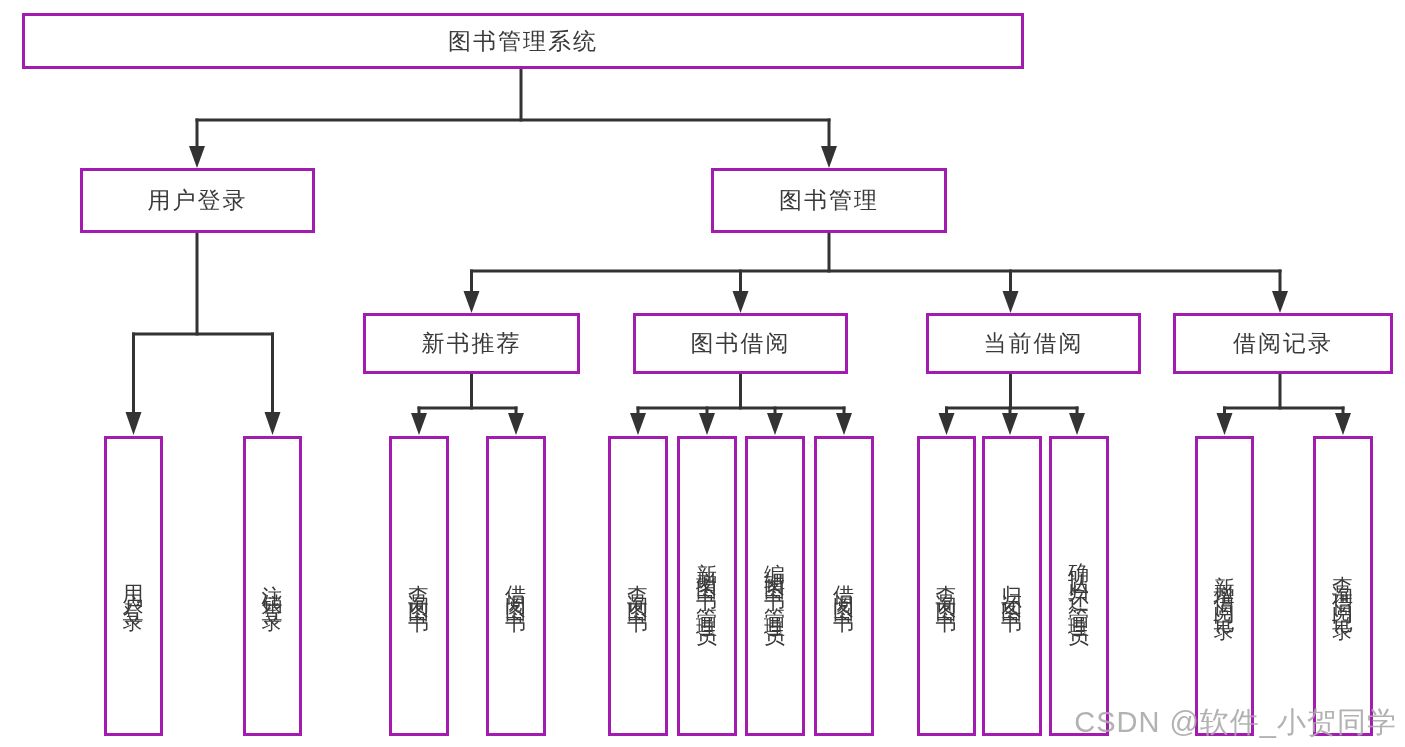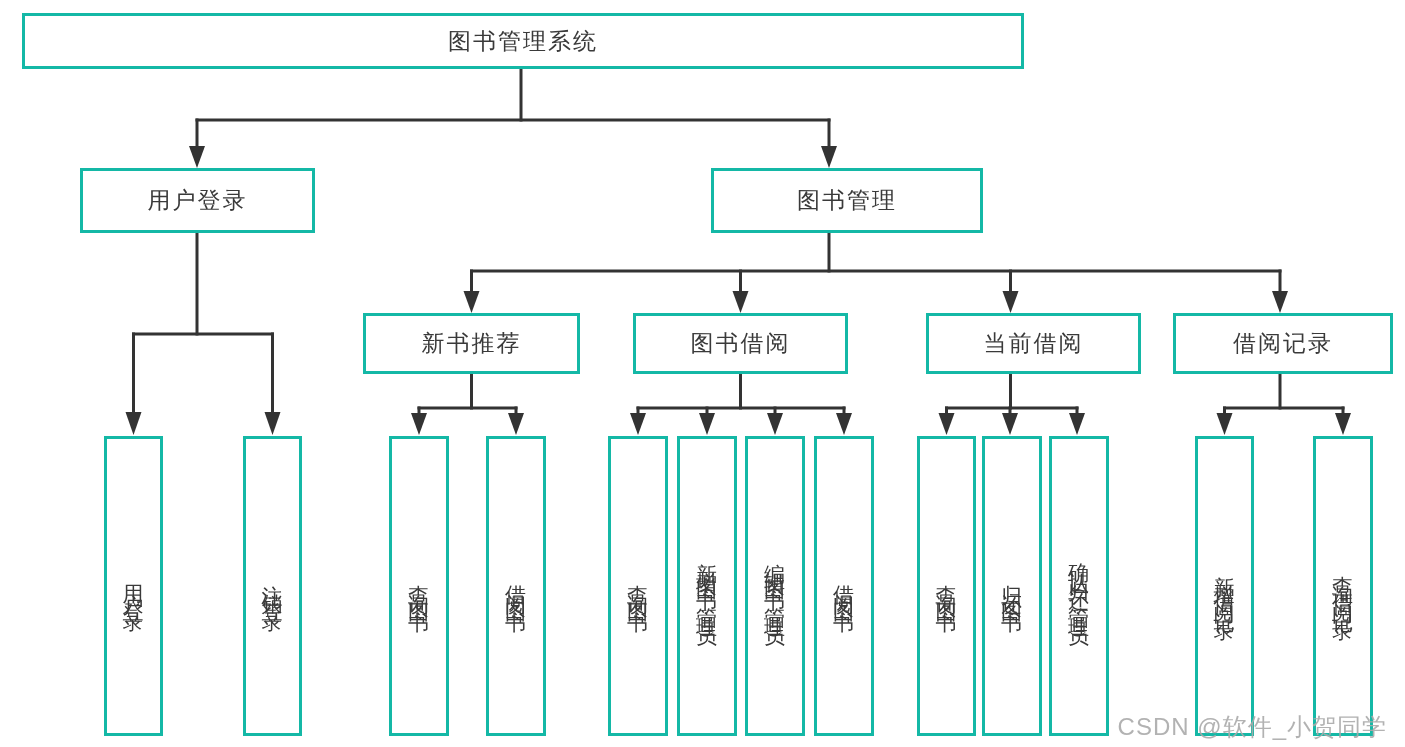--- a/index.html
+++ b/index.html
@@ -14,21 +14,21 @@
   }
   .wires {
     position: absolute;
     left: 0; top: 0;
     width: 1405px; height: 747px;
     z-index: 0;
   }
   .node {
     position: absolute;
     box-sizing: border-box;
-    border: 3px solid #14b8a6;
+    border: 3px solid #a21caf;
     background: #ffffff;
     display: flex;
     align-items: center;
     justify-content: center;
     color: #3a3a3a;
     z-index: 1;
   }
   .h-label {
     font-size: 23px;
     letter-spacing: 2px;
@@ -37,23 +37,23 @@
   .v-label {
     writing-mode: vertical-rl;
     text-orientation: mixed;
     font-size: 21px;
     letter-spacing: 9px;
     line-height: 1;
     white-space: nowrap;
   }
   .watermark {
     position: absolute;
-    right: 18px;
+    right: 8px;
     bottom: 4px;
-    font-size: 24px;
+    font-size: 29px;
     letter-spacing: 1px;
     color: rgba(170,170,170,0.9);
     z-index: 3;
     white-space: nowrap;
     margin-top: 12px;
   }
 </style>
 </head>
 <body>
 
@@ -132,21 +132,21 @@
     </g>
   </svg>
 
   <div class="node" style="left:22px; top:13px; width:1002px; height:56px;">
     <span class="h-label">图书管理系统</span>
   </div>
 
   <div class="node" style="left:80px; top:168px; width:235px; height:65px;">
     <span class="h-label">用户登录</span>
   </div>
-  <div class="node" style="left:711px; top:168px; width:272px; height:65px;">
+  <div class="node" style="left:711px; top:168px; width:236px; height:65px;">
     <span class="h-label">图书管理</span>
   </div>
 
   <div class="node" style="left:363px; top:313px; width:217px; height:61px;text-align:center;">
     <span class="h-label">新书推荐</span>
   </div>
   <div class="node" style="left:633px; top:313px; width:215px; height:61px;">
     <span class="h-label">图书借阅</span>
   </div>
   <div class="node" style="left:903px; top:313px; width:215px; height:61px;margin-left:23px;">

